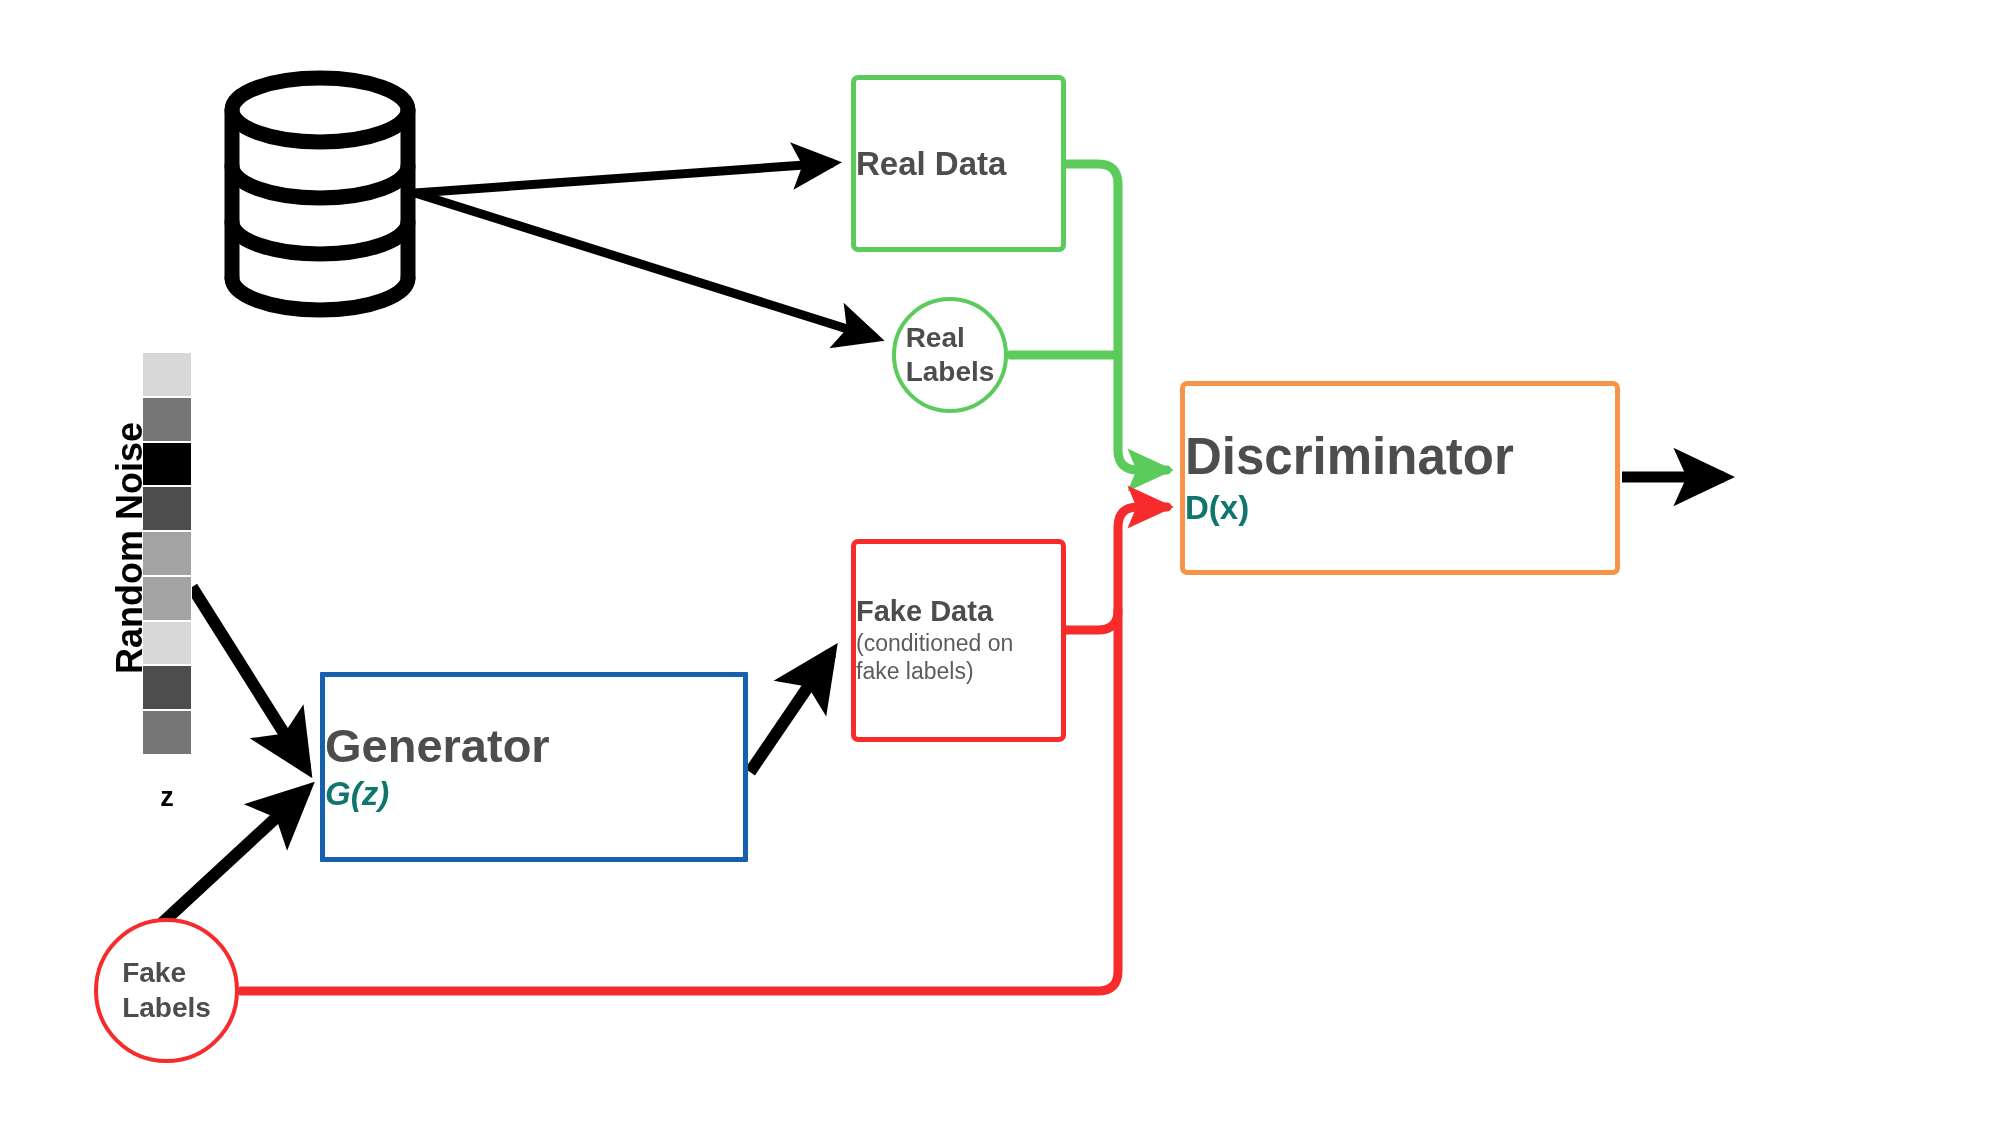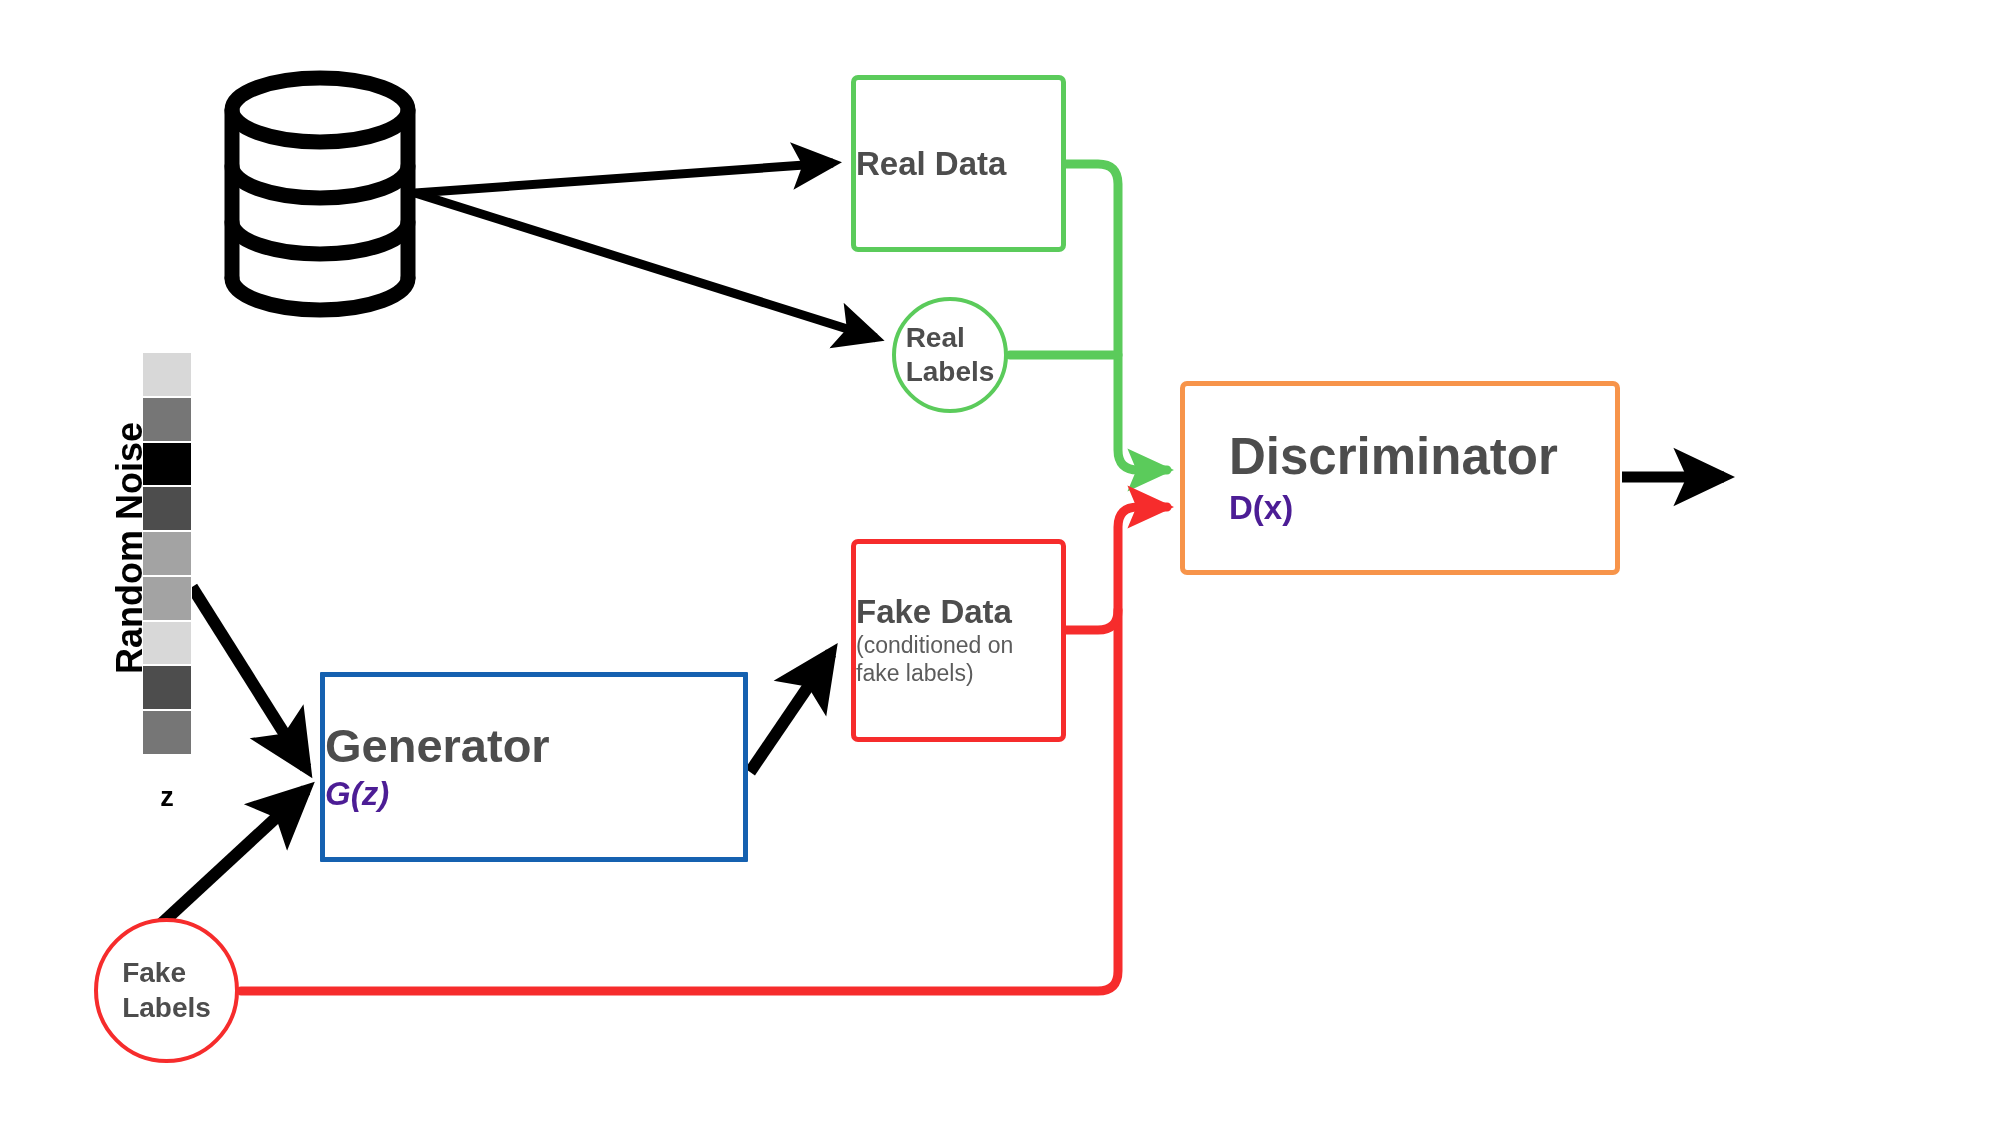--- a/index.html
+++ b/index.html
@@ -3,36 +3,36 @@
 <meta charset="utf-8">
 <style>
   html,body{margin:0;padding:0;background:#ffffff;}
   body{font-family:"Liberation Sans","DejaVu Sans",sans-serif;}
   #stage{position:relative;width:2000px;height:1143px;background:#ffffff;overflow:hidden;}
   #edges{position:absolute;left:0;top:0;width:2000px;height:1143px;}
 
   .node{position:absolute;box-sizing:border-box;display:flex;flex-direction:column;
         align-items:flex-start;justify-content:center;background:#ffffff;text-align:center;}
   .node .ttl{color:#4d4d4d;font-weight:bold;line-height:1.08;}
-  .node .sub{color:#4c1d95;font-weight:bold;line-height:1.15;}
+  .node .sub{color:#0f766e;font-weight:bold;line-height:1.15;}
   .node .note{color:#5c5c5c;font-weight:normal;line-height:1.2;}
 
   
   #real-data{left:851px;top:75px;width:215px;height:177px;border:5px solid #5BCB5B;border-radius:7px;}
   #real-data .ttl{font-size:33px;}
 
   #fake-data{left:851px;top:539px;width:215px;height:203px;border:5px solid #F62C2C;border-radius:7px;}
-  #fake-data .ttl{font-size:33px;margin-bottom:3px;}
+  #fake-data .ttl{font-size:29px;margin-bottom:3px;}
   #fake-data .note{font-size:23px;}
 
   #generator{left:320px;top:672px;width:428px;height:190px;border:5px solid #1561B0;border-radius:1px;}
   #generator .ttl{font-size:47px;margin-bottom:4px;}
   #generator .sub{font-size:33px;font-style:italic;}
 
-  #discriminator{left:1180px;top:381px;width:440px;height:194px;border:5px solid #F7944A;border-radius:7px;padding-left:44px;}
+  #discriminator{left:1180px;top:381px;width:440px;height:194px;border:5px solid #F7944A;border-radius:7px;}
   #discriminator .ttl{font-size:51px;margin-bottom:4px;}
   #discriminator .sub{font-size:33px;}
 
   #bce-loss{left:1737px;top:416px;width:212px;height:120px;border:5px solid #C96BE0;border-radius:7px;}
   #bce-loss .ttl{font-size:30px;}
 
   
   .circle{position:absolute;box-sizing:border-box;border-radius:50%;background:#fff;
           display:flex;align-items:center;justify-content:center;text-align:left;}
   .circle .ttl{color:#4d4d4d;font-weight:bold;font-size:28px;line-height:1.22;}

